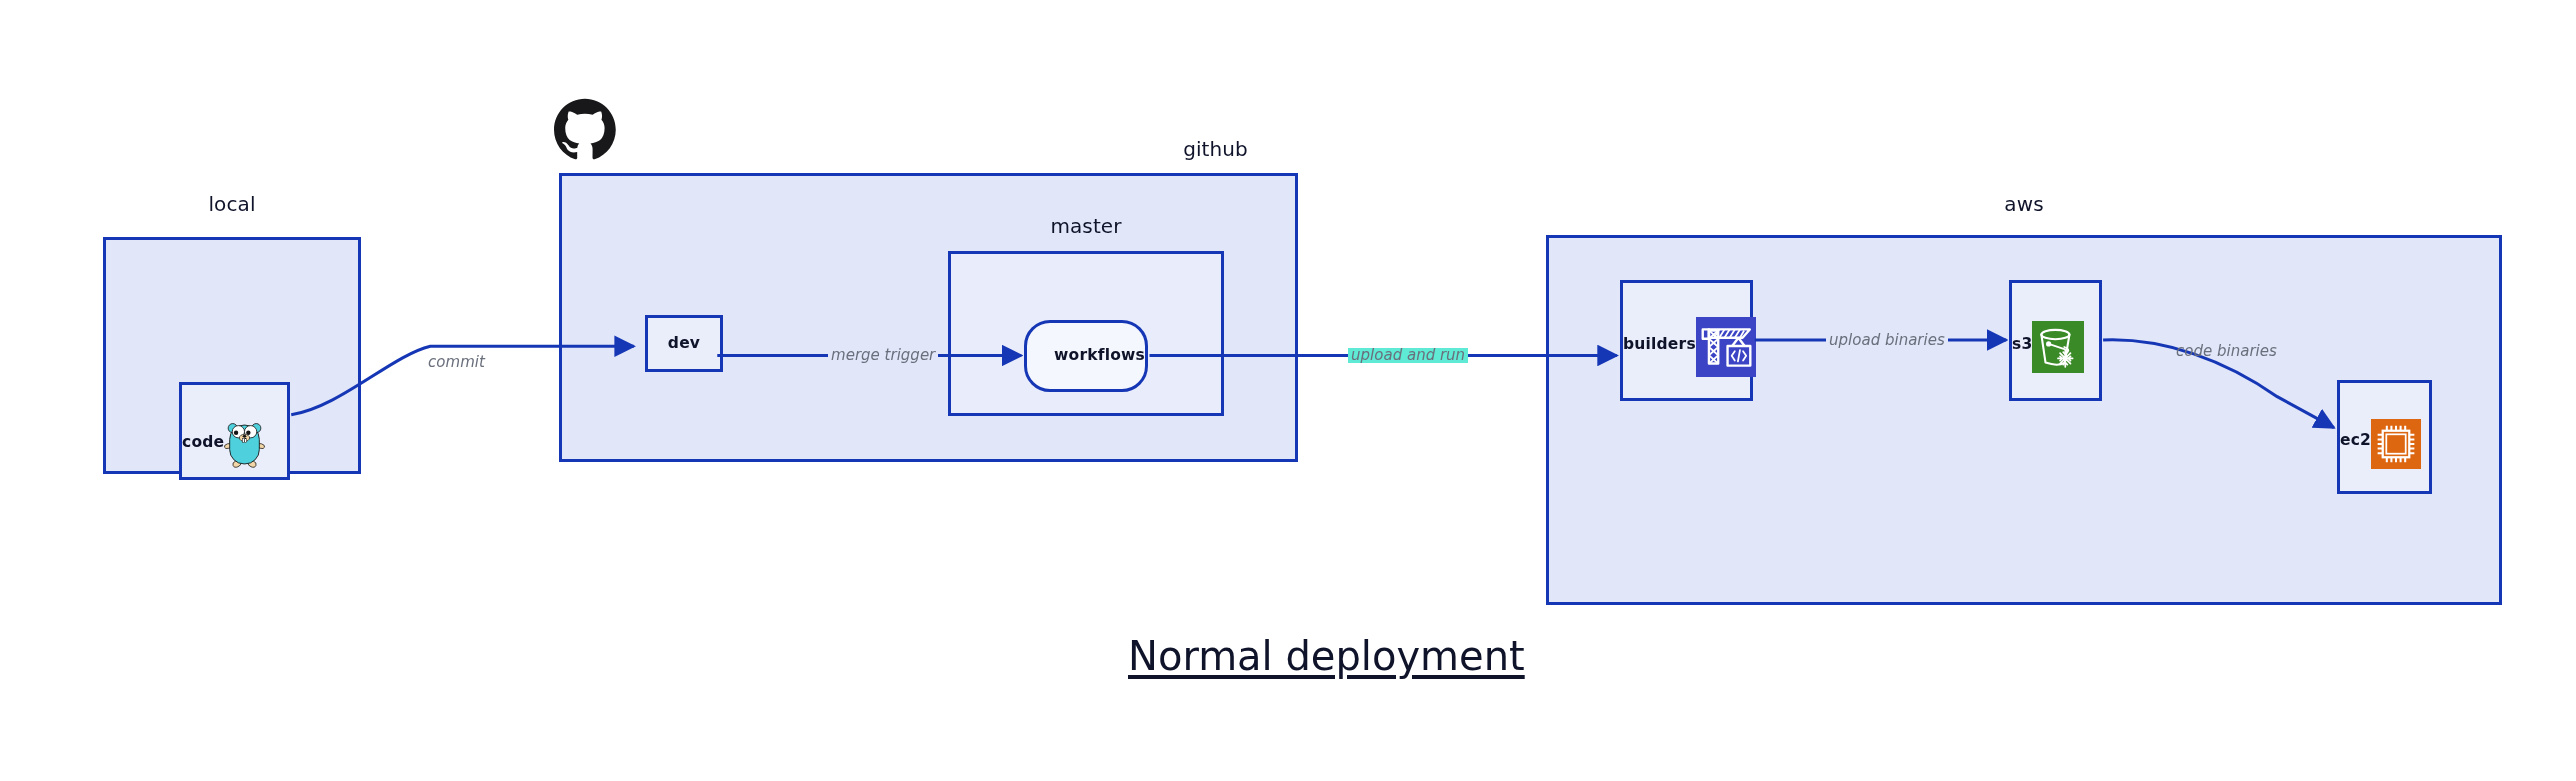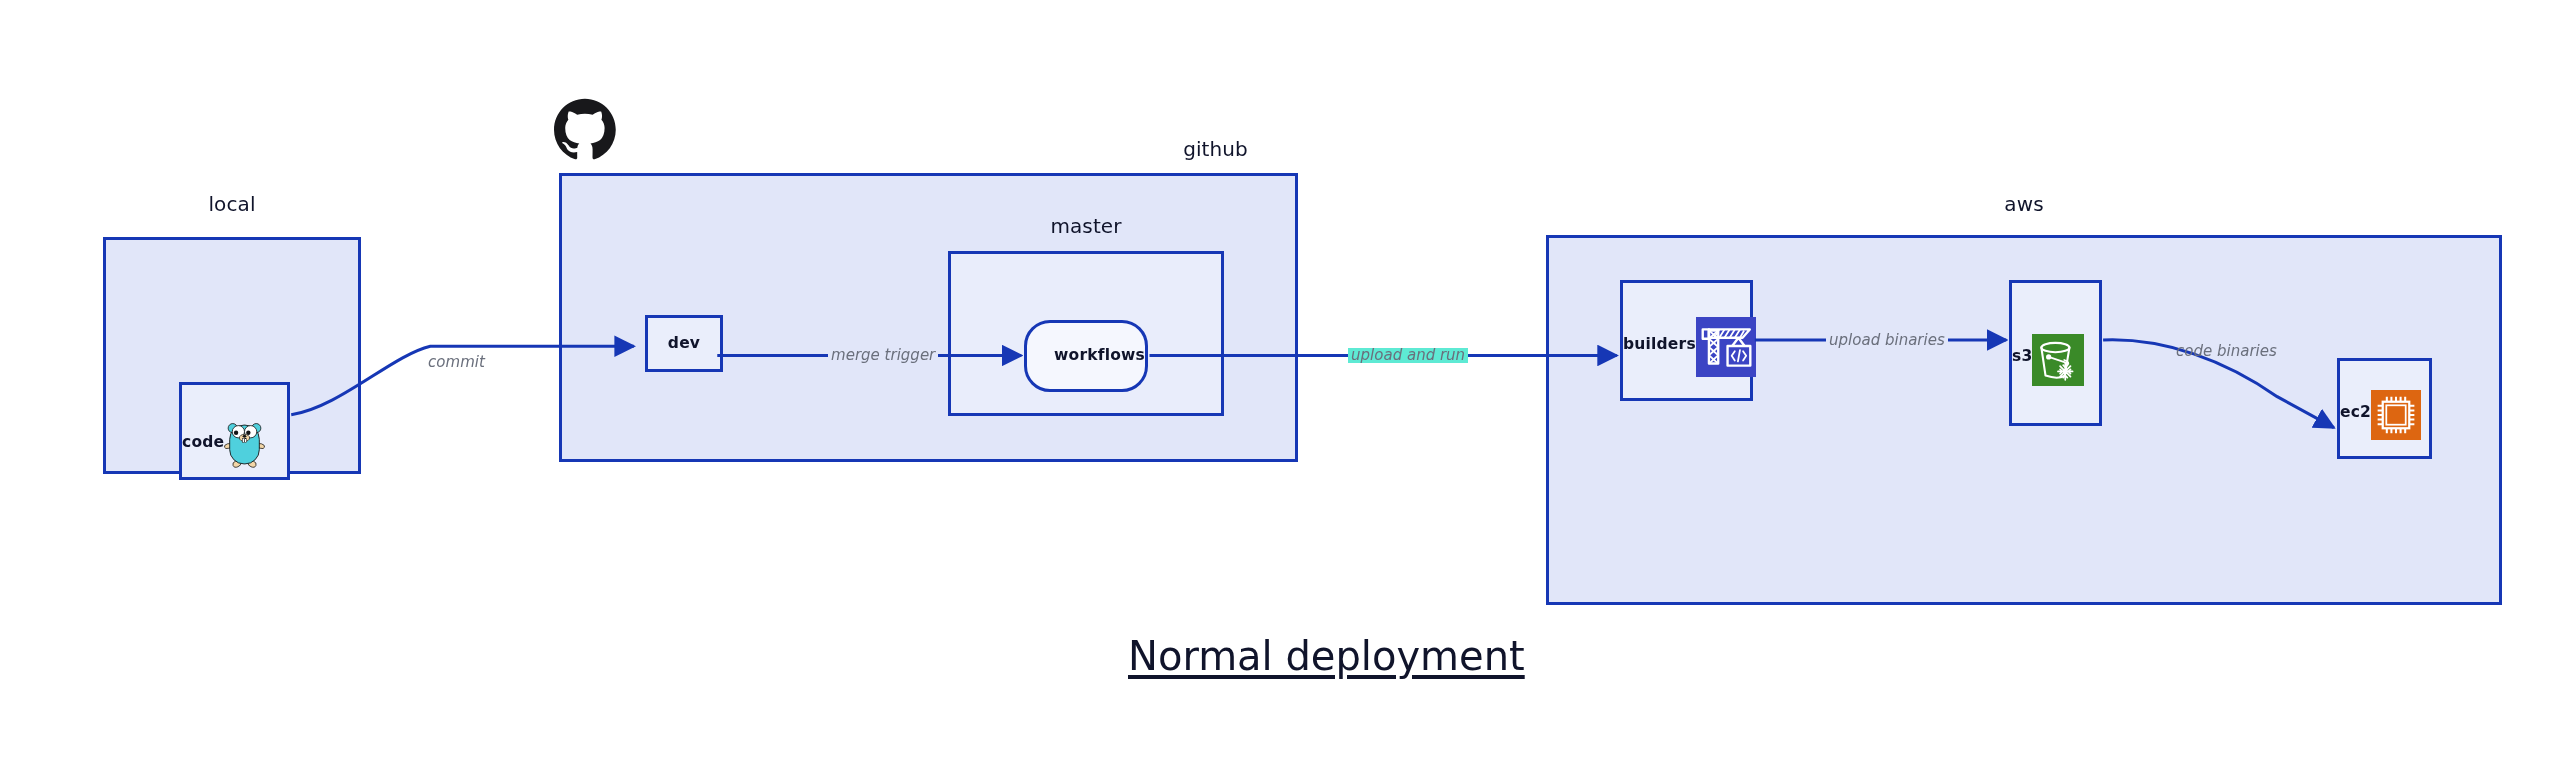--- a/index.html
+++ b/index.html
@@ -193,21 +193,21 @@
           <path d="M82 40 L70 56 M82 40 L94 56"></path>
 
           <rect x="61" y="56" width="44" height="38"></rect>
 
           <path d="M75 66 L69 75 L75 84 M91 66 L97 75 L91 84 M85 64 L81 86" stroke-width="3.4" stroke-linecap="round"></path>
         </g>
       </svg>
     </span>
   </div>
 
-  <div class="node" style="left:2009px; top:280px; width:93px; height:146px; justify-content:flex-start; padding-top:8.2px;">
+  <div class="node" style="left:2009px; top:280px; width:93px; height:121px; justify-content:flex-start; padding-top:8.2px;">
     <span class="node-label">s3</span>
     <span class="node-icon" style="margin-top:7.2px;">
       <svg width="52" height="52" viewBox="0 0 100 100">
         <rect x="0" y="0" width="100" height="100" fill="#3a8a28"></rect>
         <g fill="none" stroke="#ffffff" stroke-width="4" stroke-linejoin="round" stroke-linecap="round">
 
           <path d="M18 26 L26 80 Q50 88 63 80 L72 26"></path>
           <ellipse cx="45" cy="26" rx="27" ry="9"></ellipse>
 
           <path d="M32 44 L68 56" stroke-width="3.6"></path>
@@ -217,21 +217,21 @@
           <g stroke-width="3.4">
             <path d="M64 56 L64 88 M50 72 L78 72 M54 62 L74 82 M74 62 L54 82"></path>
             <path d="M60 60 L64 64 L68 60 M60 84 L64 80 L68 84"></path>
             <path d="M54 68 L58 72 L54 76 M74 68 L70 72 L74 76"></path>
           </g>
         </g>
       </svg>
     </span>
   </div>
 
-  <div class="node" style="left:2337px; top:358px; width:95px; height:101px; justify-content:flex-start; padding-top:8.2px;">
+  <div class="node" style="left:2337px; top:380px; width:95px; height:114px; justify-content:flex-start; padding-top:8.2px;">
     <span class="node-label">ec2</span>
     <span class="node-icon" style="margin-top:7.2px;">
       <svg width="50" height="50" viewBox="0 0 98 98">
         <rect x="0" y="0" width="98" height="98" fill="#dd6611"></rect>
         <g stroke="#ffffff" fill="none" stroke-width="4.4">
           <rect x="23" y="23" width="52" height="52"></rect>
           <rect x="30" y="30" width="38" height="38" stroke-width="3.4"></rect>
         </g>
         <g stroke="#ffffff" stroke-width="4" stroke-linecap="butt">
           <path d="M31 23 L31 13 M40 23 L40 13 M49 23 L49 13 M58 23 L58 13 M67 23 L67 13"></path>

